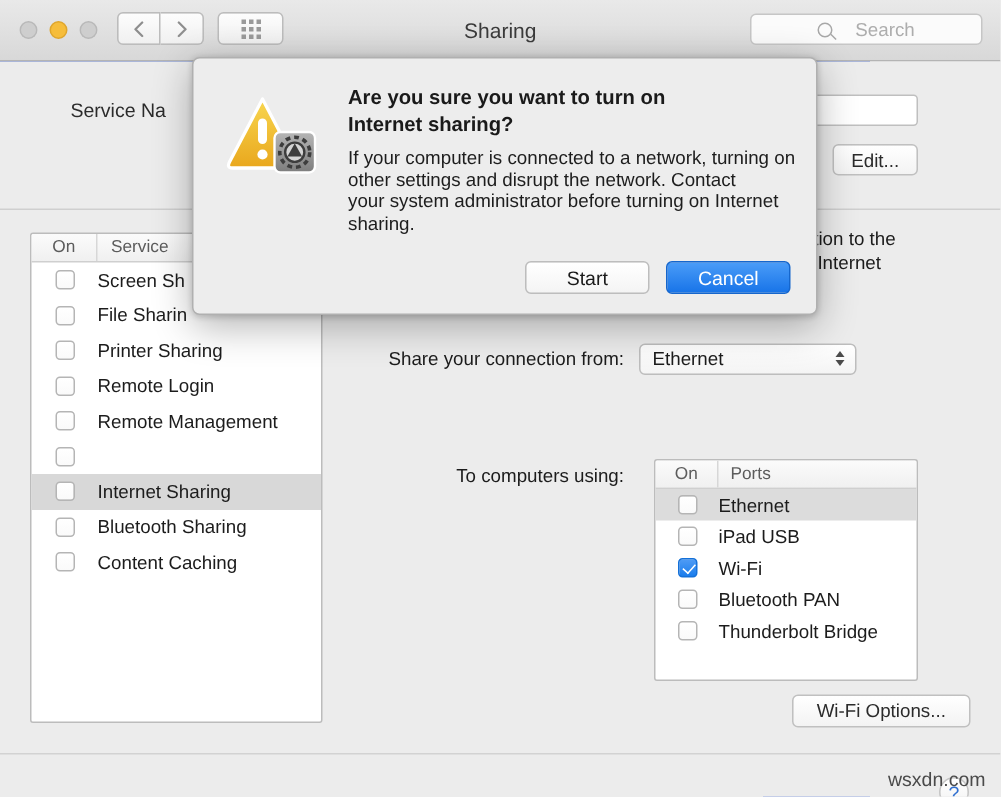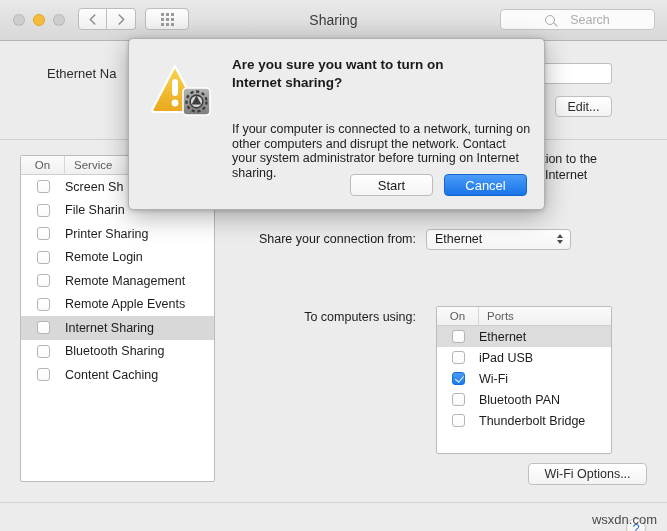--- a/index.html
+++ b/index.html
@@ -407,21 +407,20 @@
   }
   .dlg-title .ln { display: block; }
 
   .dlg-body {
     position: absolute;
     left: 103px; top: 59px;
     width: 297px;
     font-size: 12.5px;
     line-height: 14.6px;
     color: #1d1d1d;
-    margin-top: 24px;
   }
   .dlg-body .ln { display: block; white-space: pre; }
 
   .dlg-buttons {
     position: absolute;
     right: 17px; bottom: 13px;
     display: flex;
     gap: 11px;
   }
   .btn {
@@ -486,21 +485,21 @@
 
     <div class="searchbox">
       <span class="mag"></span>
       <span class="ph">Search</span>
     </div>
   </div>
 
   <div class="content">
 
     <div class="cname-row">
-      <div class="cname-label">Ethernet Na</div>
+      <div class="cname-label">Service Na</div>
       <div class="cname-field"></div>
     </div>
 
     <div class="edit-btn">Edit...</div>
 
     <div class="sep-line"></div>
 
     <div class="svc-table">
       <div class="svc-head">
         <div class="h-on">On</div>
@@ -534,21 +533,20 @@
       <div class="svc-row">
         <div class="cellchk">
             <span class="chk"></span>
           </div>
         <div>Remote Management</div>
       </div>
       <div class="svc-row">
         <div class="cellchk">
             <span class="chk"></span>
           </div>
-        <div>Remote Apple Events</div>
       </div>
       <div class="svc-row selected">
         <div class="cellchk">
             <span class="chk"></span>
           </div>
         <div>Internet Sharing</div>
       </div>
       <div class="svc-row">
         <div class="cellchk">
             <span class="chk"></span>
@@ -653,21 +651,21 @@
       </svg>
     </div>
 
     <div class="dlg-title">
       <span class="ln">Are you sure you want to turn on</span>
       <span class="ln">Internet sharing?</span>
     </div>
 
     <div class="dlg-body">
       <span class="ln">If your computer is connected to a network, turning on</span>
-      <span class="ln">other computers and disrupt the network. Contact</span>
+      <span class="ln">other settings and disrupt the network. Contact</span>
       <span class="ln">your system administrator before turning on Internet</span>
       <span class="ln">sharing.</span>
     </div>
 
     <div class="dlg-buttons">
       <div class="btn normal">Start</div>
       <div class="btn primary">Cancel</div>
     </div>
   </div>
 

